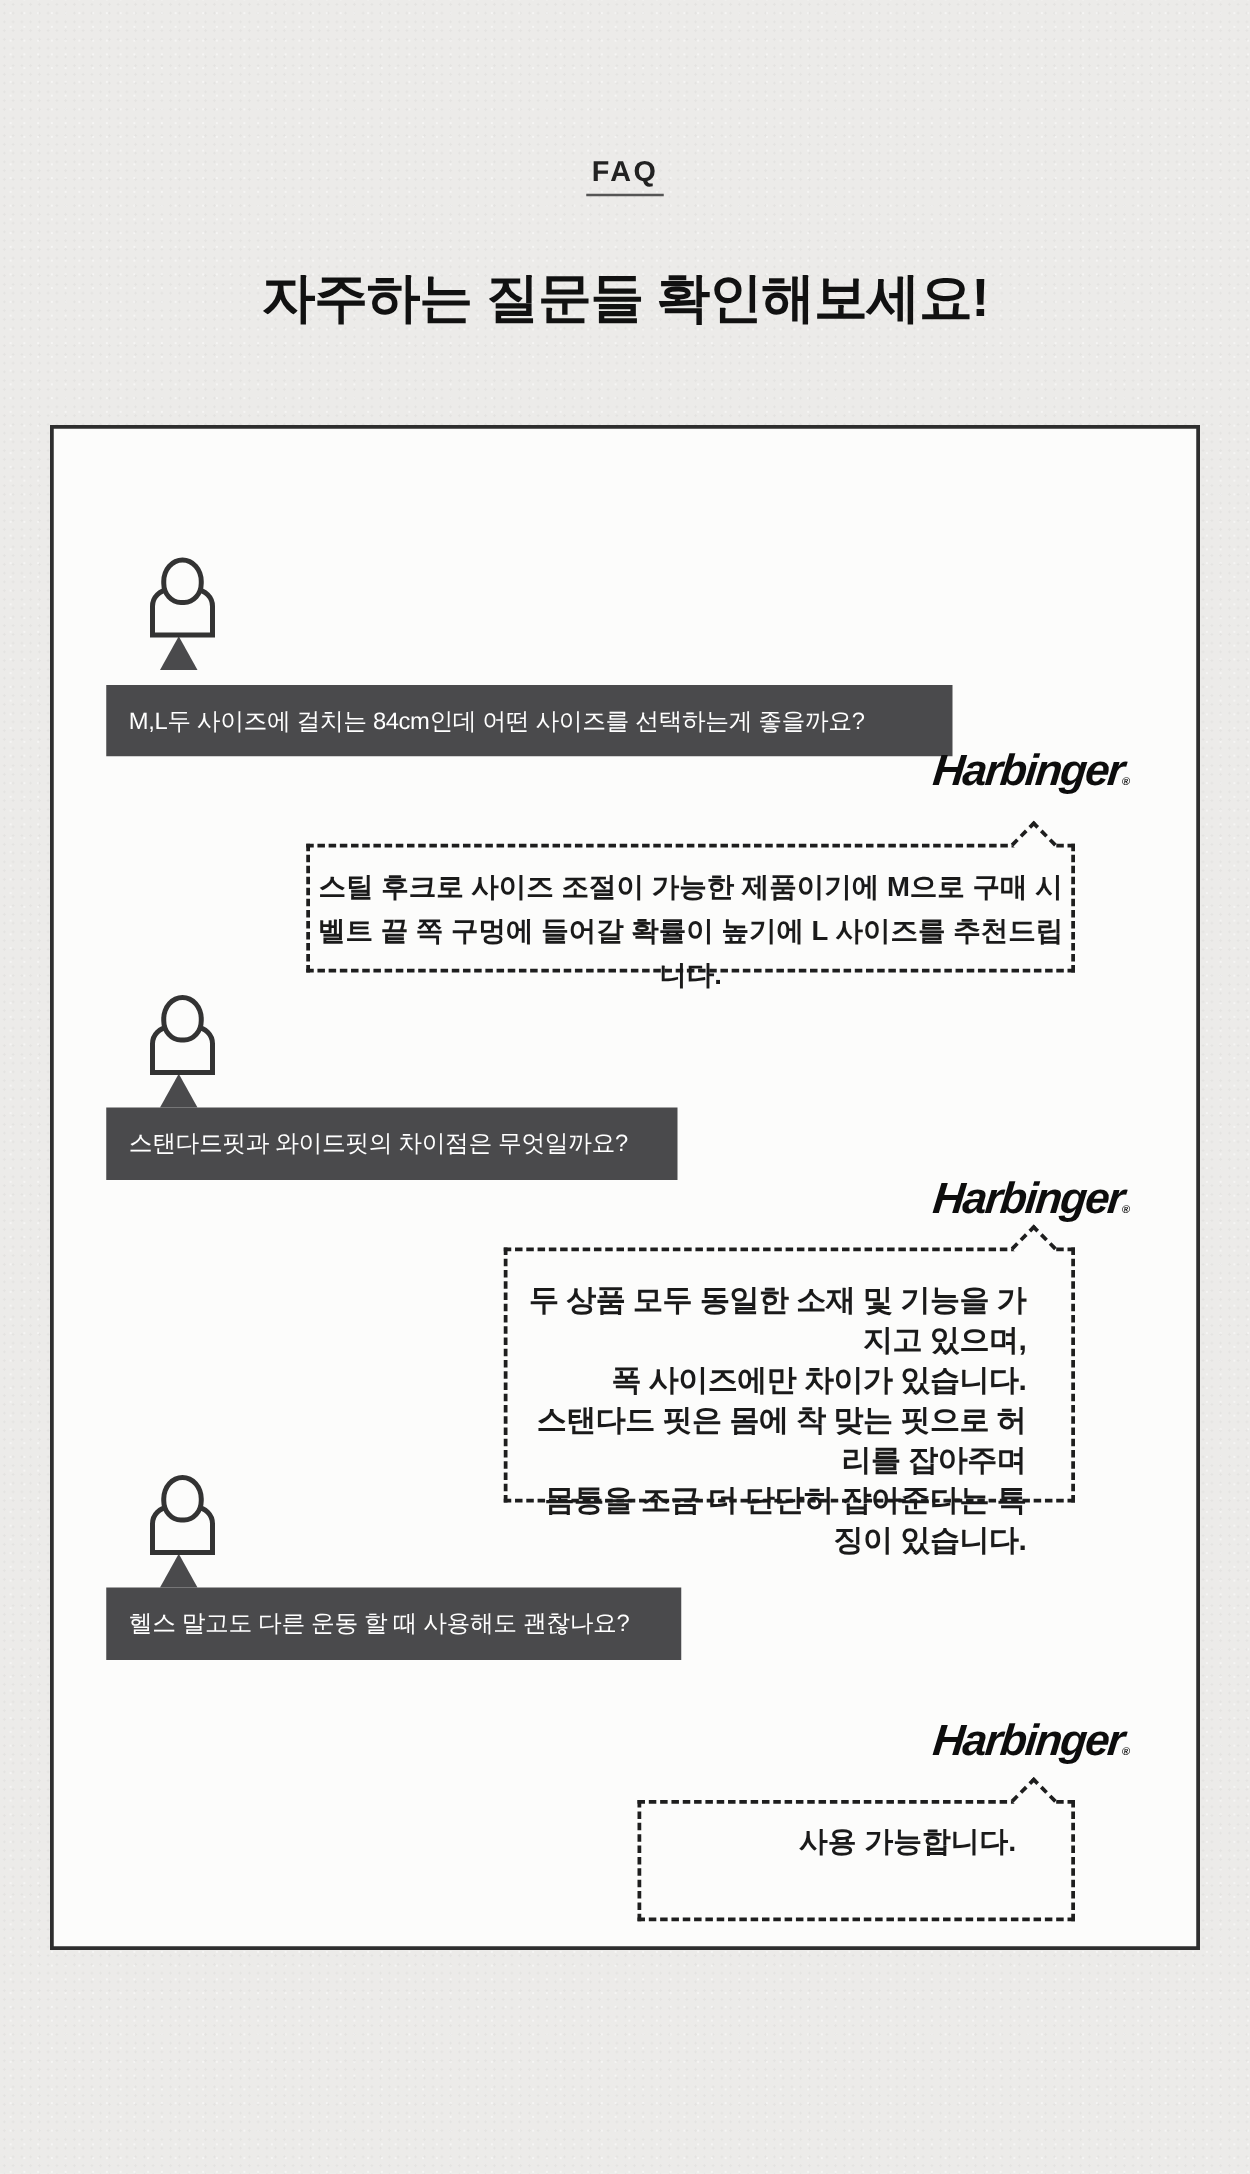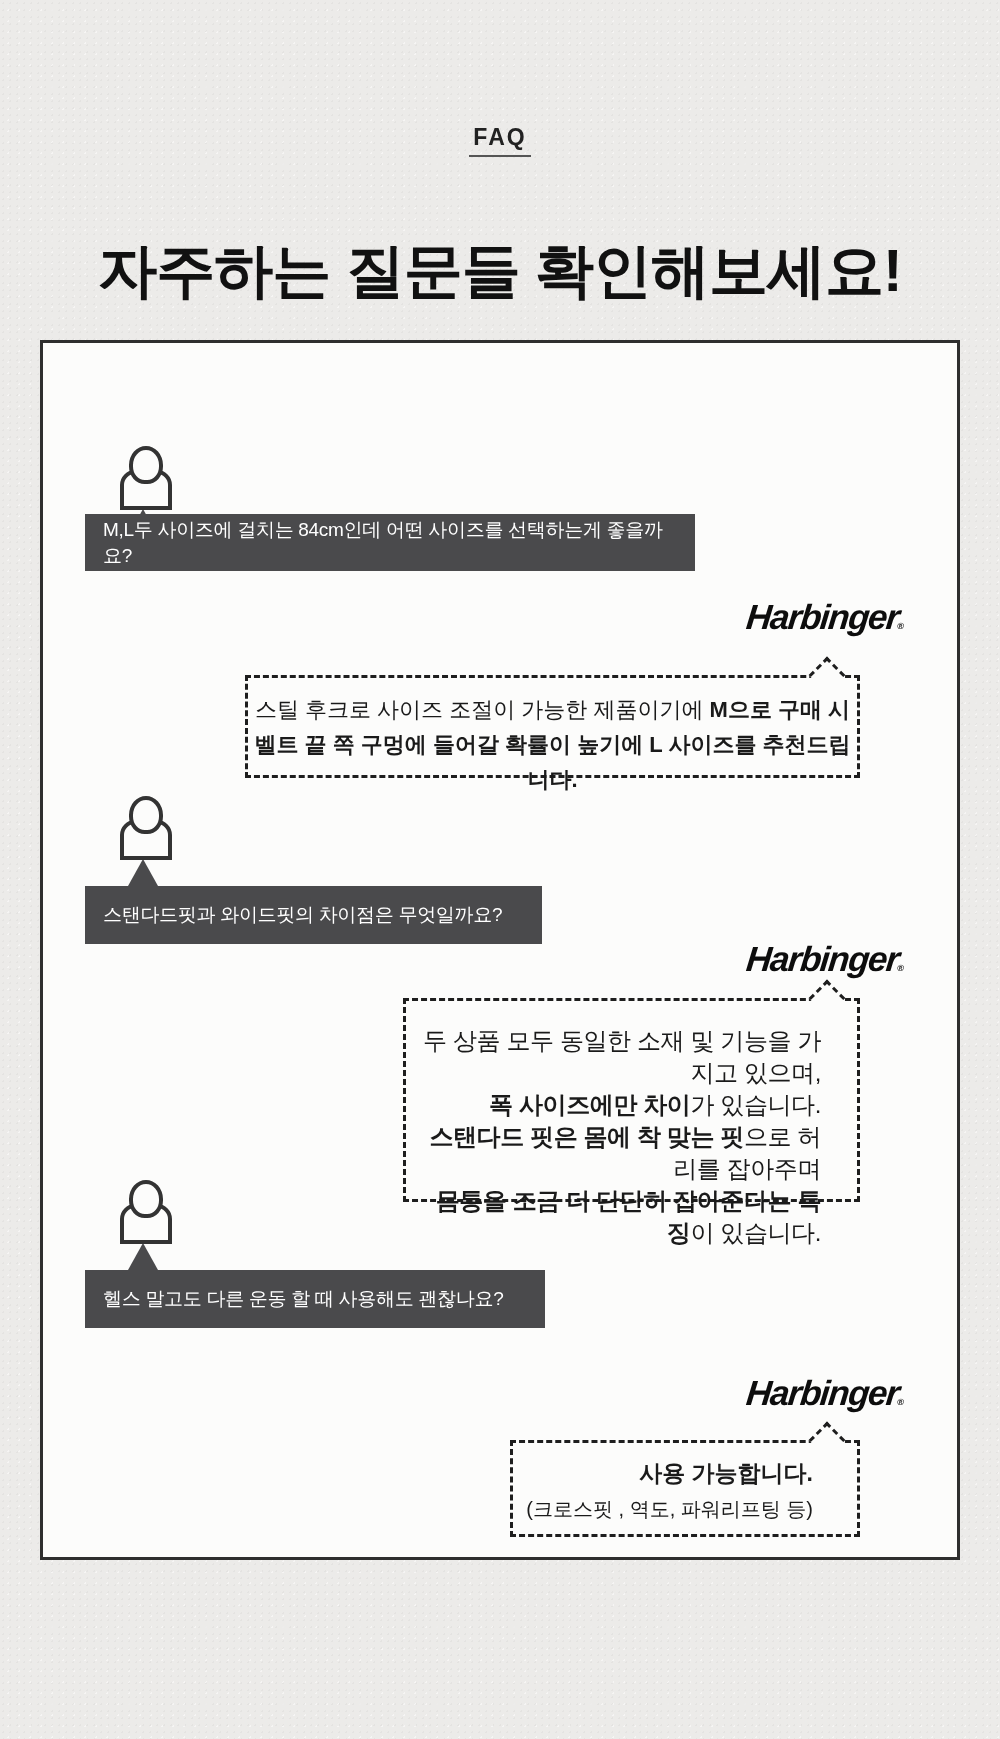--- a/index.html
+++ b/index.html
@@ -25,23 +25,23 @@
     text-align:center;
   }
   .kicker span{
     display:inline-block;
     font-size:23px;font-weight:700;letter-spacing:2px;
     color:#222;
     border-bottom:2px solid #555;
     padding:0 4px 4px 4px;
   }
   .title{
-    position:absolute;top:232px;left:0;width:100%;
+    position:absolute;top:210px;left:0;width:100%;
     margin:0;text-align:center;
-    font-size:59px;font-weight:800;letter-spacing:-1px;color:#111;
+    font-size:43px;font-weight:800;letter-spacing:-1px;color:#111;
   }
   .panel{
     position:absolute;left:40px;top:340px;width:920px;height:1220px;
     box-sizing:border-box;
     background:#FCFCFB;
     border:3px solid #2E2E2E;
   }
   
   .person-icon{position:absolute;left:120px;width:52px;height:64px;}
   .person-head{
@@ -65,21 +65,21 @@
     border-bottom:27px solid #4A4A4C;
   }
   .q-bubble{
     position:absolute;left:85px;
     box-sizing:border-box;
     background:#4A4A4C;color:#FFFFFF;
     display:flex;align-items:center;
     padding-left:18px;padding-right:14px;
     font-size:19px;font-weight:400;letter-spacing:-0.3px;
   }
-  .qb1{top:514px;width:610px;height:57px;}
+  .qb1{top:548px;width:677px;height:57px;text-align:center;}
   .qb2{top:886px;width:457px;height:58px;}
   .qb3{top:1270px;width:460px;height:58px;}
   .tail1{top:509px;}
   .tail2{top:859px;}
   .tail3{top:1243px;}
   .icon1{top:446px;}
   .icon2{top:796px;}
   .icon3{top:1180px;}
   
   .brand-logo{
@@ -113,21 +113,21 @@
   }
   .ab1{left:245px;top:675px;width:615px;height:103px;
        text-align:center;padding-top:14px;font-size:22px;line-height:35px;}
   .ab1 .a-caret{left:566px;}
   .ab2{left:403px;top:998px;width:457px;height:204px;
        text-align:right;padding:24px 36px 0 10px;font-size:24px;line-height:32px;letter-spacing:-0.4px;}
   .ab2 .a-caret{left:408px;}
   .ab3{left:510px;top:1440px;width:350px;height:97px;
        text-align:right;padding:12px 44px 0 10px;line-height:36px;}
   .ab3 .a-caret{left:301px;}
-  .seg-r{font-weight:400;}
+  .seg-r{font-weight:700;}
   .seg-b{font-weight:800;}
   .a3-l1{font-size:23px;}
   .a3-l2{font-size:20px;}
 </style>
 </head>
 <body>
 
 <div class="page">
 
   <div class="kicker">
@@ -195,18 +195,15 @@
     <span>헬스 말고도 다른 운동 할 때 사용해도 괜찮나요?</span>
   </div>
   <div class="brand-logo logo3">
     <span>Harbinger</span><span class="reg">®</span>
   </div>
   <div class="a-box ab3">
     <div class="a-caret"></div>
     <div class="a3-l1">
       <span class="seg-b">사용 가능합니다.</span>
     </div>
-    <div class="a3-l2">
-      <span class="seg-r">(크로스핏 , 역도, 파워리프팅 등)</span>
-    </div>
   </div>
 
 </div>
 
 </body></html>

